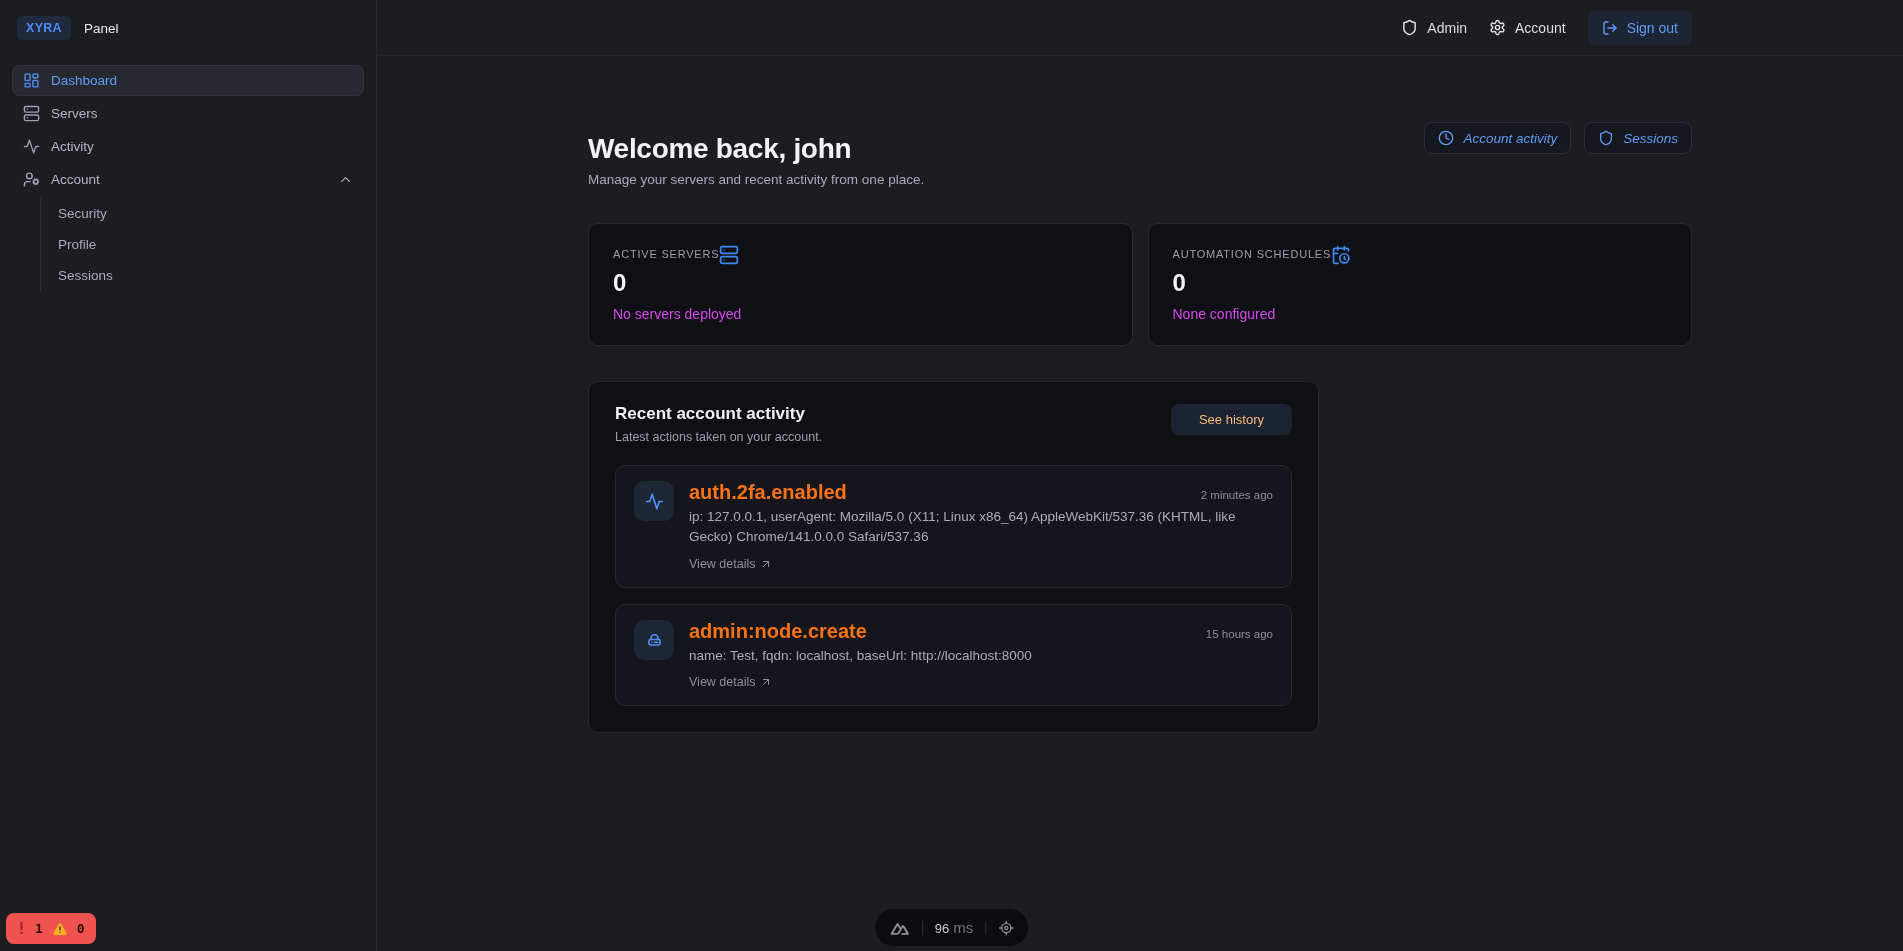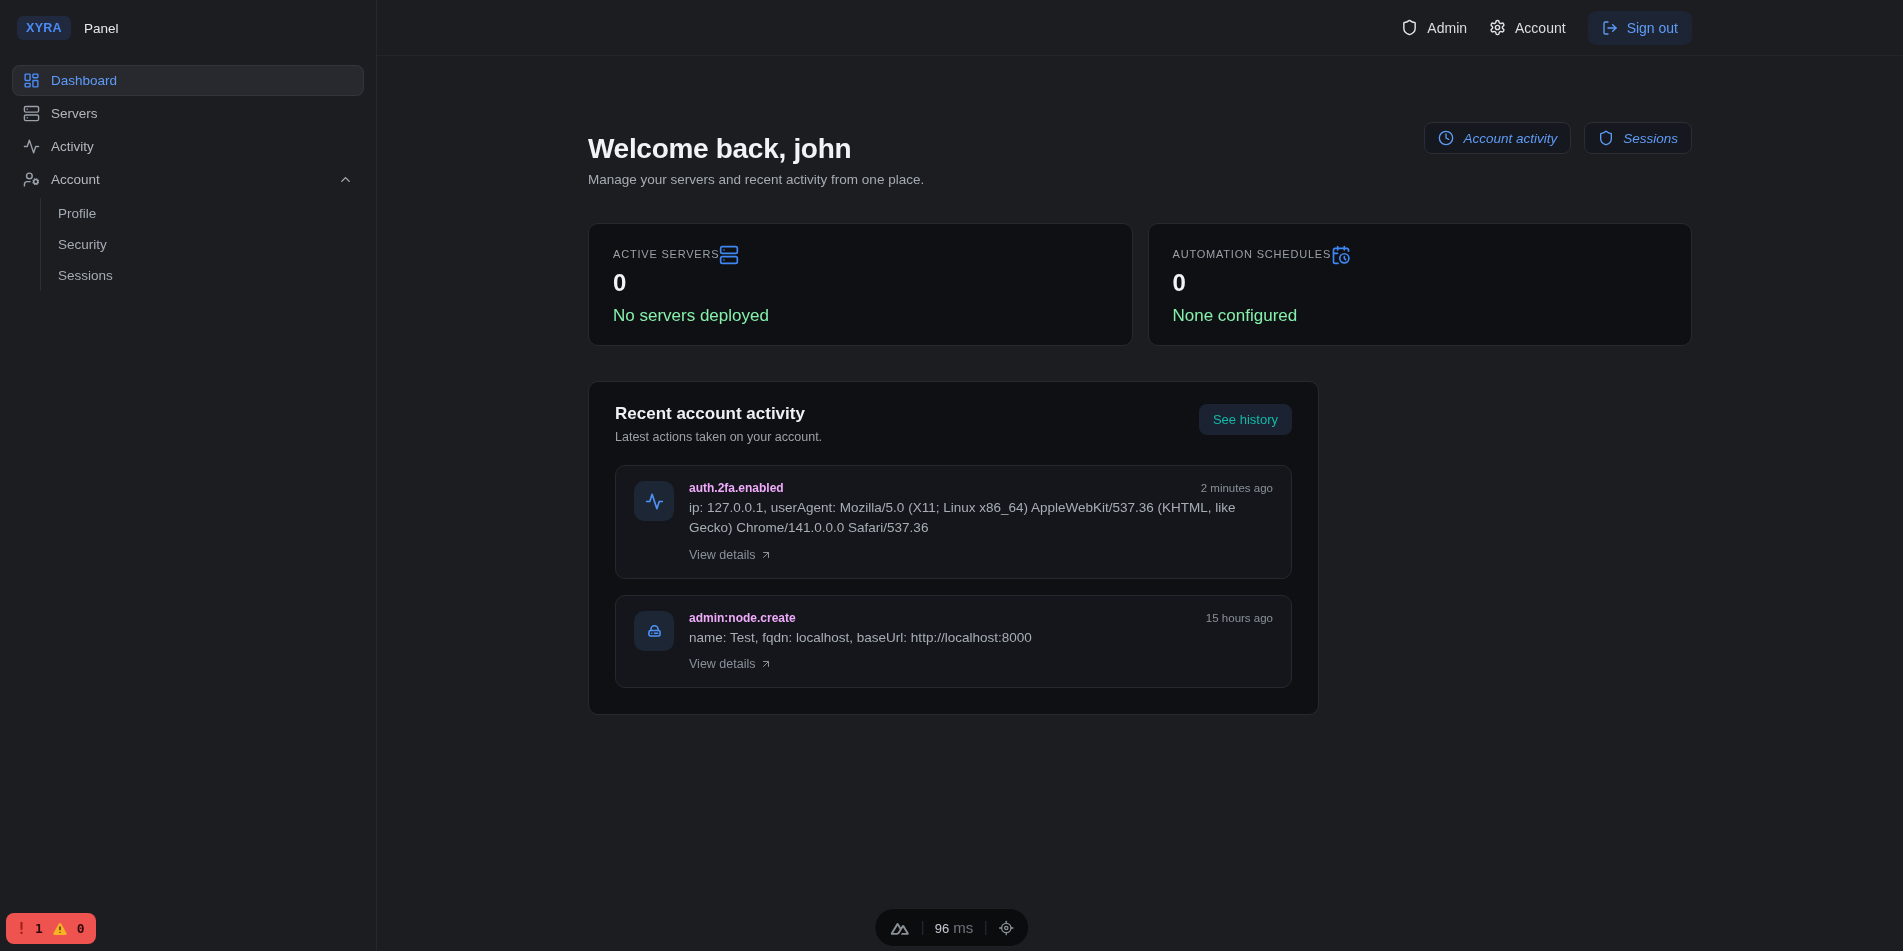--- a/index.html
+++ b/index.html
@@ -46,33 +46,33 @@
   .welcome-actions { display:flex; gap:13px; }
   .ghost-btn { display:flex; align-items:center; gap:9px; background:#15181e; border:1px solid #2b2e35; border-radius:8px; padding:7px 13px; font-size:13.5px; color:#5f9cf7; cursor:pointer;font-style:italic; }
   .ghost-btn .ic { color:#5f9cf7; }
 
   .stats-grid { display:grid; grid-template-columns:1fr 1fr; gap:15px; margin-top:36px; }
   .stat-card { background:#0f1013; border:1px solid #26292e; border-radius:10px; height:123px; padding:21px 24px; }
   .stat-top { display:flex; justify-content:flex-start; align-items:flex-start; }
   .stat-label { font-size:11px; letter-spacing:.8px; color:#99a0a8; text-transform:uppercase; padding-top:3px; }
   .stat-icon { color:#3f87f5; }
   .stat-value { font-size:24px; font-weight:700; color:#f2f3f5; margin-top:4px; }
-  .stat-caption { font-size:17px; color:#86efac; margin-top:9px; }
+  .stat-caption { font-size:14px; color:#d946ef; margin-top:9px; }
 
   .activity-card { width:731px; background:#0f1013; border:1px solid #26292e; border-radius:10px; margin-top:35px; padding:22px 26px 26px; }
   .activity-head { display:flex; justify-content:space-between; align-items:flex-start; }
   .activity-title { font-size:17px; font-weight:700; color:#eef0f2; }
   .activity-sub { font-size:12.5px; color:#9aa1a9; margin-top:6px; }
-  .see-history-btn { background:#1b2332; color:#14b8a6; border:none; border-radius:8px; padding:8px 14px; font-size:13px; cursor:pointer; }
+  .see-history-btn { background:#1b2332; color:#fdba74; border:none; border-radius:8px; padding:8px 28px; font-size:13px; cursor:pointer; }
   .activity-list { margin-top:21px; display:flex; flex-direction:column; gap:16px; }
   .activity-item { background:#14161b; border:1px solid #25282d; border-radius:10px; padding:15px 18px; display:flex; gap:15px; }
   .item-icon { width:40px; height:40px; flex-shrink:0; border-radius:10px; background:#1c2634; display:flex; align-items:center; justify-content:center; color:#4f93f7; }
   .item-body { flex:1; min-width:0; }
   .item-title-row { display:flex; justify-content:space-between; align-items:baseline; }
-  .item-title { font-size:12px; font-weight:700; color:#f0abfc;text-align:center; }
+  .item-title { font-size:20px; font-weight:700; color:#f97316;text-align:center; }
   .item-time { font-size:11.5px; color:#8a9199; }
   .item-desc { font-size:13.5px; color:#a8aeb6; line-height:1.5; margin-top:3px; }
   .view-details { display:inline-flex; align-items:center; gap:5px; margin-top:9px; font-size:12.5px; color:#8a9199; cursor:pointer; }
 
   
   .error-badge { position:fixed; left:6px; bottom:7px; height:31px; background:#ef5350; border-radius:8px; display:flex; align-items:center; gap:9px; padding:0 11px; cursor:pointer; }
   .error-excl { color:#9f1b1b; font-weight:700; font-size:15px; font-family:"DejaVu Sans Mono",monospace; }
   .badge-count { font-family:"DejaVu Sans Mono",monospace; font-weight:700; font-size:13px; color:#320909; }
   .devtools-pill { position:fixed; left:50%; transform:translateX(-50%); bottom:4px; height:39px; background:#0b0c0e; border:1px solid #1d2024; border-radius:999px; display:flex; align-items:center; gap:12px; padding:0 14px; }
   .pill-divider { width:1px; height:14px; background:#2c3036; }
@@ -139,22 +139,22 @@
         </span>
         <span>Account</span>
       </span>
       <span class="chev">
         <svg width="15" height="15" viewBox="0 0 24 24" fill="none" stroke="currentColor" stroke-width="2" stroke-linecap="round" stroke-linejoin="round">
             <path d="m18 15-6-6-6 6"></path>
           </svg>
       </span>
     </div>
     <div class="submenu">
+      <div class="submenu-item">Security</div>
       <div class="submenu-item">Profile</div>
-      <div class="submenu-item">Security</div>
       <div class="submenu-item">Sessions</div>
     </div>
   </nav>
 </aside>
 
 <div class="main">
   <header class="topbar">
     <div class="topbar-inner">
       <button class="top-link">
         <span class="ic">

